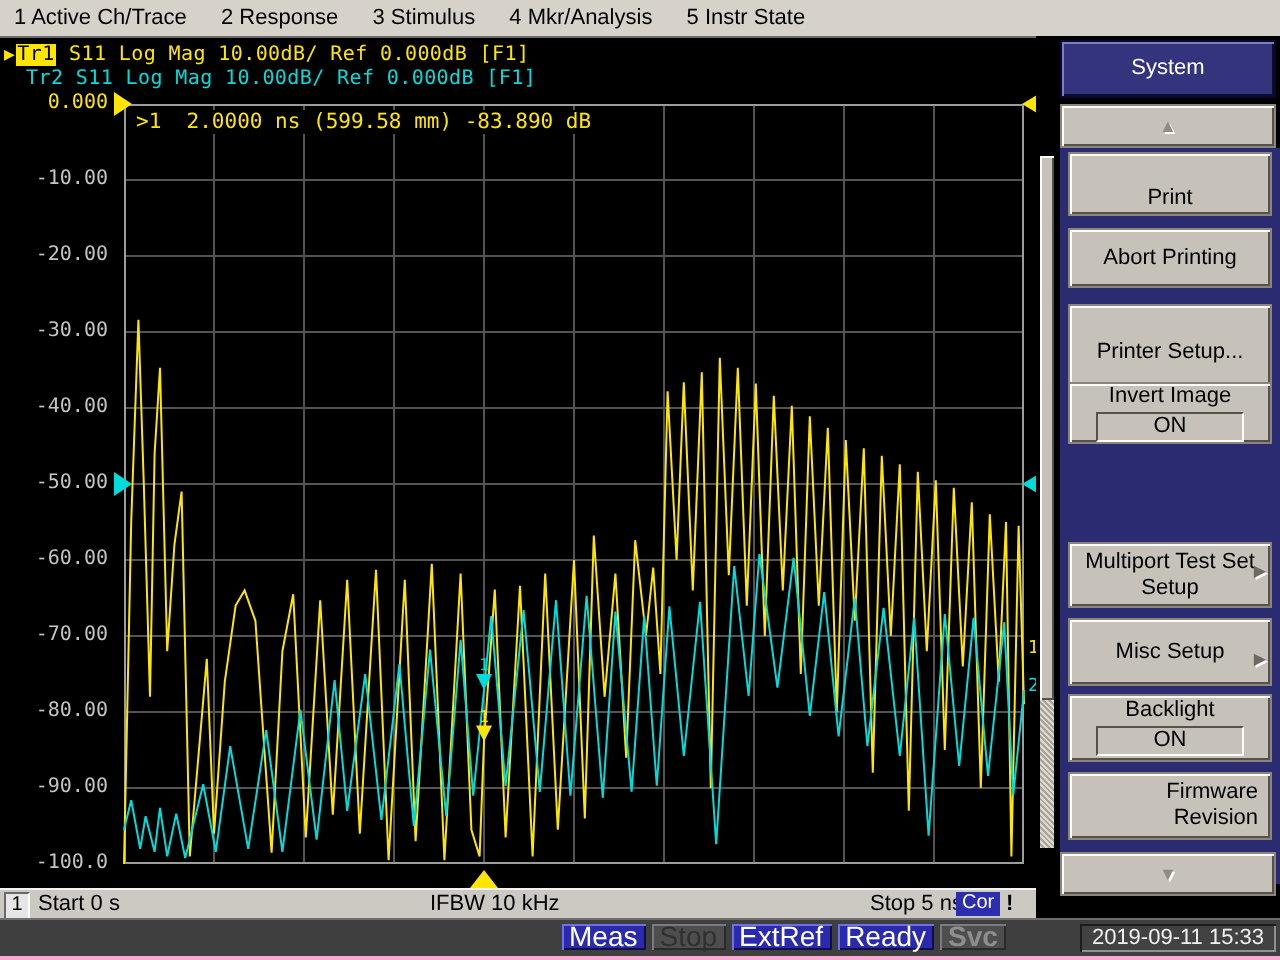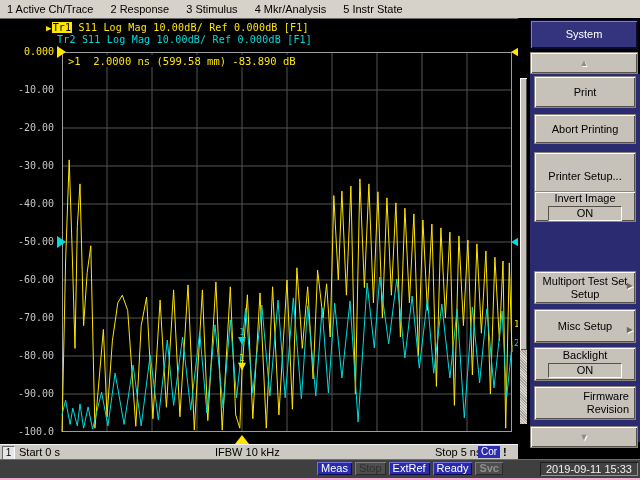--- a/index.html
+++ b/index.html
@@ -8,21 +8,21 @@
 
   
   #menubar{position:absolute;left:0;top:0;width:640px;height:18px;background:#d6d2ca;
            border-bottom:1px solid #6a6a6a;font-size:11px;color:#000;line-height:18px;white-space:nowrap;}
   #menubar span{display:inline-block;margin-left:14px;}
   #menubar span:first-child{margin-left:7px;}
 
   
   #display{position:absolute;left:0;top:19px;width:518px;height:440px;background:#000;}
   .trline{position:absolute;left:0;font-family:"DejaVu Sans Mono",monospace;font-size:10px;
-          letter-spacing:.2px;white-space:pre;line-height:12px;padding-left:44px;}
+          letter-spacing:.2px;white-space:pre;line-height:12px;}
   #tr1line{top:3px;color:#ffe600;}
   #tr2line{top:15px;color:#00dcdc;}
   .tr-arrow{color:#ffe600;font-size:9px;padding-left:2px;}
   .tr1-badge{background:#ffe600;color:#000;padding:0 1px;}
   #tr2line .lead{padding-left:13px;}
 
   .ylab{position:absolute;left:0;width:54px;text-align:right;font-family:"DejaVu Sans Mono",monospace;
         font-size:10px;color:#c4c4c4;height:12px;line-height:12px;}
   .ylab.ref{color:#ffe600;}
 
@@ -65,21 +65,21 @@
   .subarrow{position:absolute;right:2px;font-size:8px;color:#6e6a62;text-shadow:1px 1px 0 #fff;}
   #sscroll{position:absolute;left:2px;top:60px;width:7px;height:346px;
            background:repeating-linear-gradient(45deg,#dcd8d0 0 1px,#a8a49c 1px 2px);}
   #sthumb{position:absolute;left:0;top:0;width:7px;height:272px;background:#c6c2ba;
           box-shadow:inset 1px 1px 0 #fdfcf9,inset -1px -1px 0 #56524b;}
 
   
   #statusbar{position:absolute;left:0;top:459px;width:640px;height:18px;background:#3f3f3f;
              border-top:1px solid #6e6e6e;}
   #badges{position:absolute;right:2px;top:1px;display:flex;gap:3px;align-items:center;height:15px;}
-  .badge{height:13px;line-height:13px;font-size:11px;padding:0 4px;}
+  .badge{height:13px;line-height:13px;font-size:14px;padding:0 4px;}
   .badge.on{background:#2a2aae;color:#fff;box-shadow:inset 1px 1px 0 #7070e0,inset -1px -1px 0 #0e0e4e;}
   .badge.off{background:#4e4e4e;color:#303030;box-shadow:inset 1px 1px 0 #7c7c7c,inset -1px -1px 0 #2a2a2a;}
   .badge.dim{color:#8e8e8e;font-weight:bold;}
   #datebox{height:14px;line-height:14px;margin-left:34px;padding:0 6px;background:#424242;color:#f0f0f0;
            font-size:11px;box-shadow:inset 1px 1px 0 #1c1c1c,inset -1px -1px 0 #909090;}
 </style>
 </head>
 <body>
 
 <div id="screen">
@@ -160,21 +160,21 @@
   </div>
 
   <div id="softpanel">
     <div id="menu-bg"></div>
     <div id="sk-system">System</div>
     <div class="arrowbtn" id="sk-up"><span>▲</span></div>
     <div id="sscroll">
         <div id="sthumb"></div>
       </div>
 
-    <button class="skbtn" style="top:58px;height:32px;">
+    <button class="skbtn" style="top:58px;height:32px;justify-content:flex-end;">
         <span>Print</span>
       </button>
     <button class="skbtn" style="top:96px;height:30px;">
         <span>Abort Printing</span>
       </button>
     <button class="skbtn" style="top:134px;height:48px;">
         <span>Printer Setup...</span>
       </button>
     <button class="skbtn" style="top:173px;height:31px;">
       <span>Invert Image</span>

